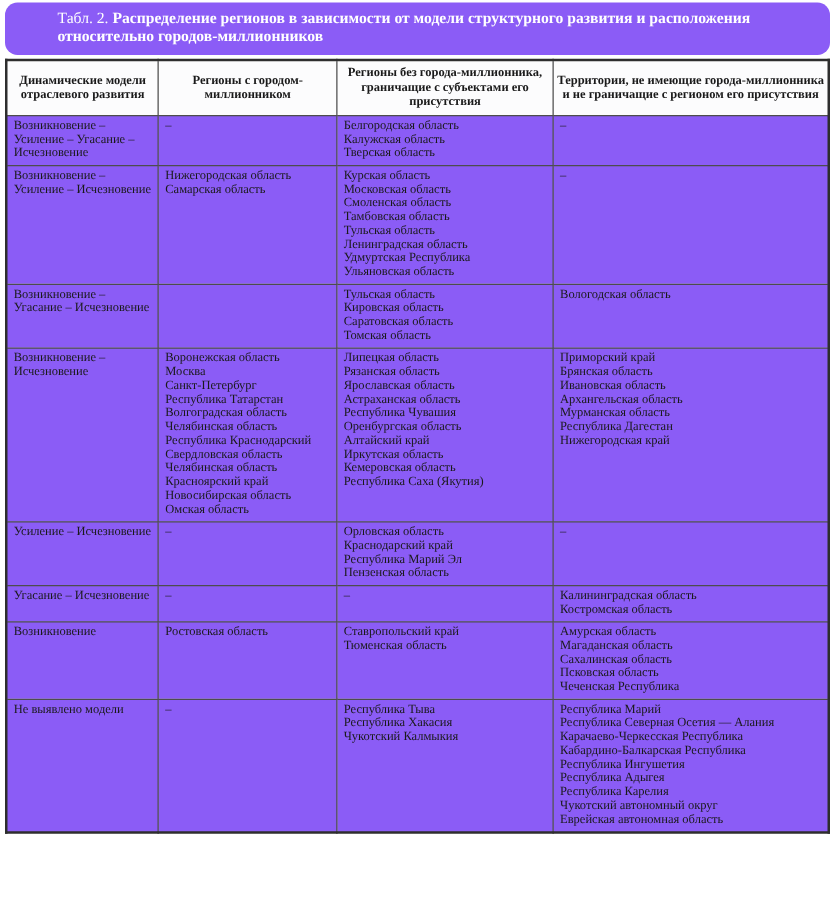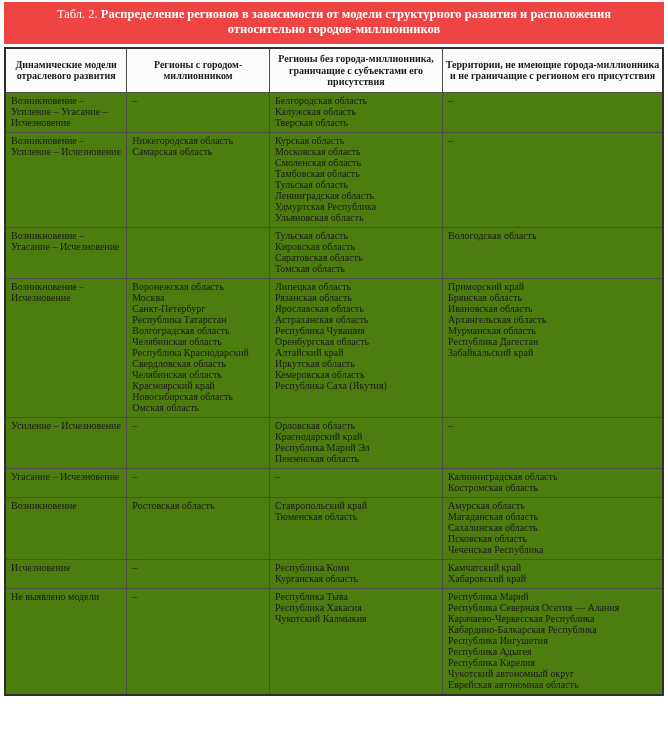--- a/index.html
+++ b/index.html
@@ -4,39 +4,39 @@
 <style>
   html, body { margin:0; padding:0; background:#ffffff; }
   .page {
     width:668px; min-height:738px; box-sizing:border-box;
     padding:2px 4px 4px 4px;
     background:#ffffff;
     font-family:"Liberation Serif","DejaVu Serif",serif;
     color:#1a1a1a;
   }
   .title-bar {
-    background:#ef4444; color:#ffffff;
-    text-align:center; padding:5px 42px 7px 42px;
-    font-size:12.5px; line-height:15px; font-weight:bold;
+    background:#8b5cf6; color:#ffffff;
+    text-align:left; padding:5px 42px 7px 42px;
+    font-size:12.5px; line-height:15px; font-weight:bold;border-radius:10px;
   }
   .title-prefix { font-weight:normal; }
   .gap { height:3px; }
   table.regions {
     width:100%; border-collapse:collapse;
     border:2px solid #2e2e2e;
   }
   table.regions th, table.regions td { border:1px solid #4d4d4d; }
   table.regions th {
     background:#fcfcfd; font-weight:bold;
     font-size:10px; line-height:11.5px;
     text-align:center; vertical-align:middle;
     padding:4px 2px;
   }
   table.regions td {
-    background:#4d7c0f;
+    background:#8b5cf6;
     font-size:10px; line-height:11px;
     vertical-align:top; text-align:left;
     padding:2px 3px 4px 5px;
   }
 </style>
 </head>
 <body>
 
 <div class="page">
 
@@ -146,21 +146,21 @@
             <div>Кемеровская область</div>
             <div>Республика Саха (Якутия)</div>
           </td>
           <td>
             <div>Приморский край</div>
             <div>Брянская область</div>
             <div>Ивановская область</div>
             <div>Архангельская область</div>
             <div>Мурманская область</div>
             <div>Республика Дагестан</div>
-            <div>Забайкальский край</div>
+            <div>Нижегородская край</div>
           </td>
         </tr>
         <tr>
           <td>
             <div>Усиление – Исчезновение</div>
           </td>
           <td>
             <div>–</div>
           </td>
           <td>
@@ -198,36 +198,20 @@
           <td>
             <div>Ставропольский край</div>
             <div>Тюменская область</div>
           </td>
           <td>
             <div>Амурская область</div>
             <div>Магаданская область</div>
             <div>Сахалинская область</div>
             <div>Псковская область</div>
             <div>Чеченская Республика</div>
-          </td>
-        </tr>
-        <tr>
-          <td>
-            <div>Исчезновение</div>
-          </td>
-          <td>
-            <div>–</div>
-          </td>
-          <td>
-            <div>Республика Коми</div>
-            <div>Курганская область</div>
-          </td>
-          <td>
-            <div>Камчатский край</div>
-            <div>Хабаровский край</div>
           </td>
         </tr>
         <tr>
           <td>
             <div>Не выявлено модели</div>
           </td>
           <td>
             <div>–</div>
           </td>
           <td>

